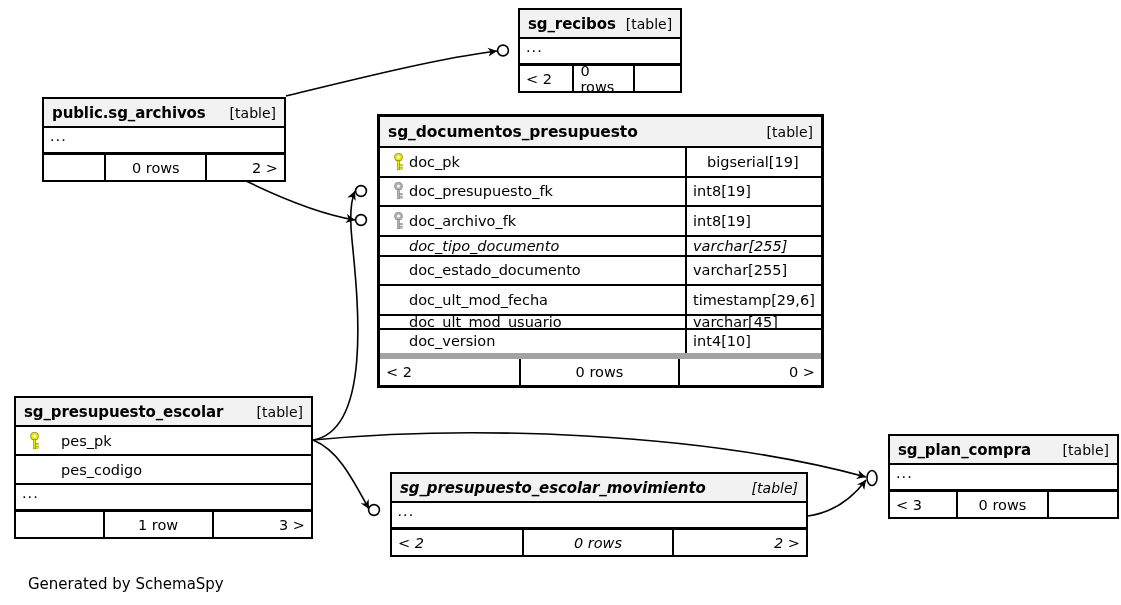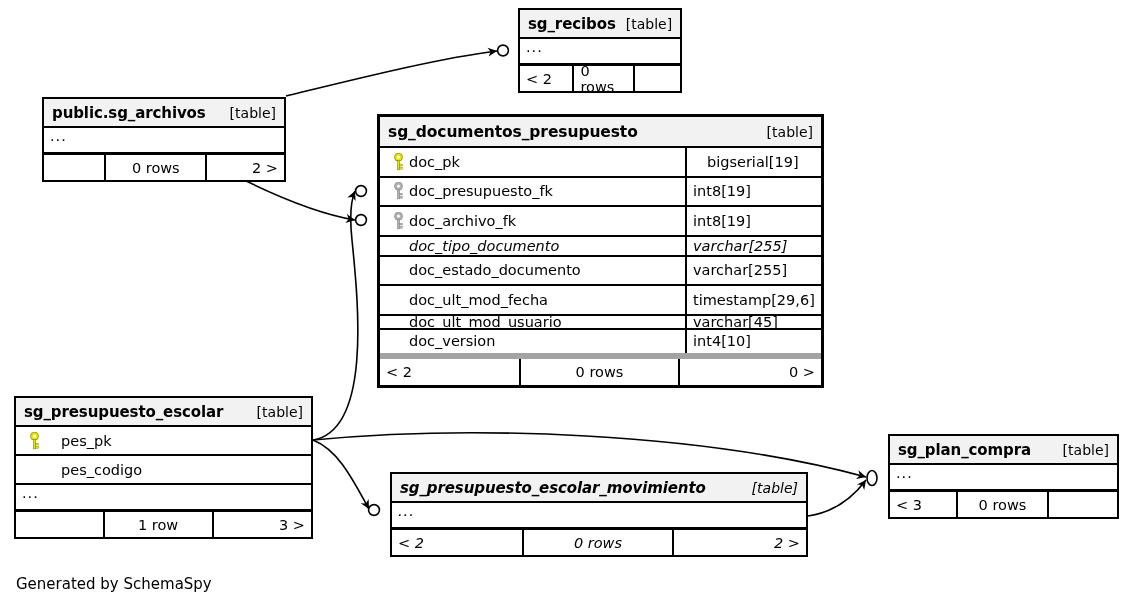--- a/index.html
+++ b/index.html
@@ -124,21 +124,21 @@
     padding: 0 6px;
     border-right: 2px solid #000000;
   }
   .footer-cell:last-child { border-right: none; }
   .fc-left   { justify-content: flex-start; }
   .fc-center { justify-content: center; }
   .fc-right  { justify-content: flex-end; }
 
   .generated-by {
     position: absolute;
-    left: 16px;
+    left: 28px;
     top: 575px;
     font-size: 15px;
     white-space: nowrap;
   }
   .key-icon { display: block; }
 </style>
 </head>
 <body>
 
 <div id="canvas">

